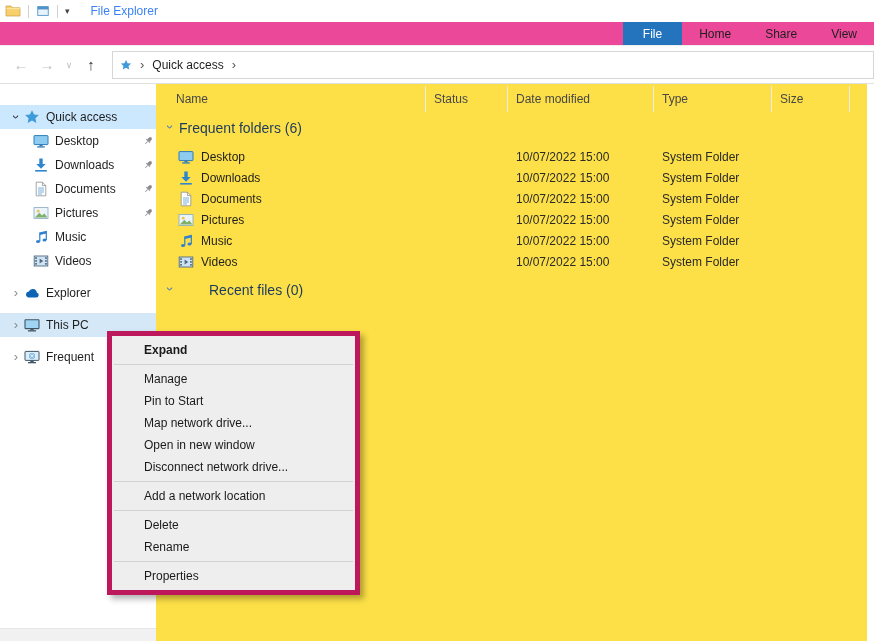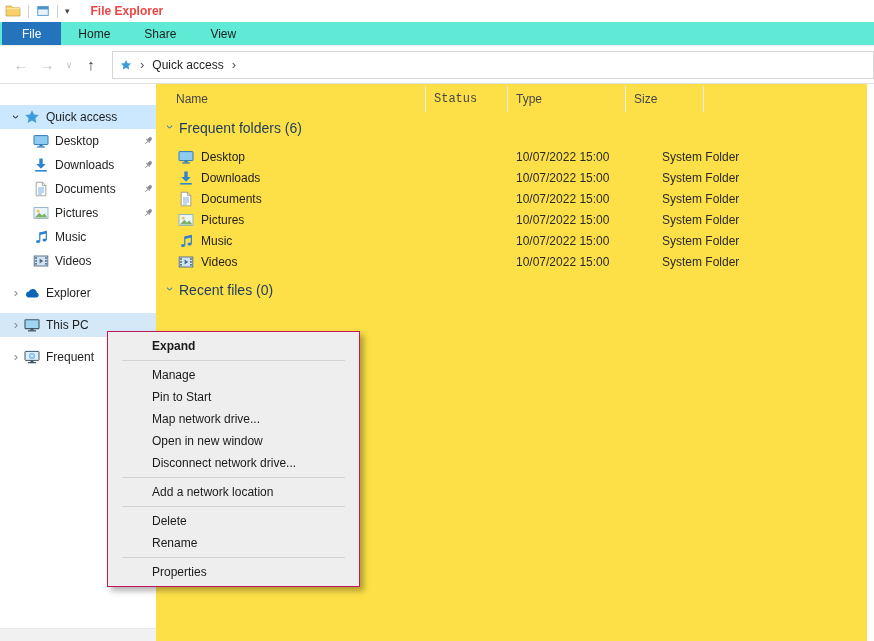--- a/index.html
+++ b/index.html
@@ -11,29 +11,29 @@
     background:#fff; font-size:12px; color:#1e1e1e;
   }
 
   
   .titlebar {
     position:absolute; top:0; left:0; width:100%; height:22px;
     display:flex; align-items:center; padding-left:5px; gap:7px; background:#fff;
   }
   .tb-sep { width:1px; height:13px; background:#d0d0d0; }
   .tb-caret { font-size:9px; color:#444; line-height:1; }
-  .tb-title { margin-left:14px; color:#ef4444;font-weight:bold; }
+  .tb-title { margin-left:14px; color:#3b82f6; }
   .ic16 { width:16px; height:16px; flex:0 0 16px; }
   .ic14 { width:14px; height:14px; flex:0 0 14px; }
   .ic12 { width:12px; height:12px; flex:0 0 12px; }
 
   
   .ribbon-tabs {
     position:absolute; top:22px; left:0; width:100%; height:24px;
-    display:flex; align-items:stretch; background:#5eead4; border-bottom:1px solid #ededed;
+    display:flex; align-items:stretch; background:#ec4899; border-bottom:1px solid #ededed;justify-content:flex-end;
   }
   .tab { display:flex; align-items:center; padding:0 17px; color:#1e1e1e; cursor:default; }
   .tab.file { background:#2374bd; color:#fff; padding:0 20px; margin-left:2px; }
 
   
   .navbar {
     position:absolute; top:46px; left:0; width:100%; height:38px;
     background:#fff; border-bottom:1px solid #e0e0e0;
     display:flex; align-items:center; padding-left:8px;
   }
@@ -66,50 +66,50 @@
   .sidebar-scroll {
     position:absolute; bottom:0; left:0; width:163px; height:13px;
     background:#f1f1f1; border-top:1px solid #e6e6e6;
   }
 
   
   .content { position:absolute; top:84px; left:156px; width:711px; height:557px; background:#fde047; }
   .col-headers { display:flex; height:30px; align-items:center; color:#474747; }
   .colh { padding-left:8px; border-right:1px solid #ebebeb; height:26px; display:flex; align-items:center; cursor:default; }
   .colh.name { width:270px; padding-left:20px; }
-  .colh.status { width:82px;font-family:Liberation Mono, monospace; }
+  .colh.status { width:82px; }
   .colh.date { width:146px; }
   .colh.type { width:118px;text-align:center; }
   .colh.size { width:78px; }
 
   .group-row {
     display:flex; align-items:flex-start; height:22px; margin-top:6px; margin-bottom:4px;
     color:#1c3a5e; font-size:14px; padding-left:7px; cursor:default;
   }
   .group-row .gchev {
     display:inline-block; transform:rotate(90deg); color:#4a7ebb; font-size:13px;
     width:14px; text-align:center; line-height:14px;
   }
   .group-row .glabel { margin-left:2px; }
-  .group-row.recent { margin-top:10px; }
+  .group-row.recent { margin-top:10px;gap:30px; }
 
   .row { display:flex; height:21px; align-items:center; cursor:default; }
   .cell { padding-left:8px; color:#2a2a2a; }
   .cell.name { width:270px; padding-left:22px; display:flex; align-items:center; gap:7px; color:#1e1e1e; }
   .cell.status { width:82px; }
   .cell.date { width:146px; }
   .cell.type { width:118px; }
   .cell.size { width:78px; }
 
   
   .context-menu {
     position:absolute; left:107px; top:331px; width:253px;
-    background:#eeeeee; border:1px solid #be185d;
+    background:#eeeeee; border:5px solid #be185d;
     box-shadow:4px 4px 6px rgba(0,0,0,0.30);
-    padding:3px 12px; z-index:10;
+    padding:3px 0; z-index:10;
   }
   .menu-item { height:22px; line-height:22px; padding-left:32px; color:#1a1a1a; cursor:default; }
   .menu-item.bold { font-weight:bold; }
   .menu-sep { height:1px; background:#d2d2d2; margin:3px 2px; }
 </style>
 </head>
 <body>
 
 <svg width="0" height="0" style="position:absolute">
   <symbol id="i-folder" viewBox="0 0 16 16">
@@ -304,20 +304,21 @@
         </svg>
       <span class="label">Frequent</span>
     </div>
     <div class="sidebar-scroll"></div>
   </div>
 
   <div class="content">
     <div class="col-headers">
       <div class="colh name">Name</div>
       <div class="colh status">Status</div>
+      <div class="colh date">Date modified</div>
       <div class="colh type">Type</div>
       <div class="colh size">Size</div>
     </div>
 
     <div class="group-row">
       <span class="gchev">›</span>
       <span class="glabel">Frequent folders (6)</span>
     </div>
 
     <div class="row">

